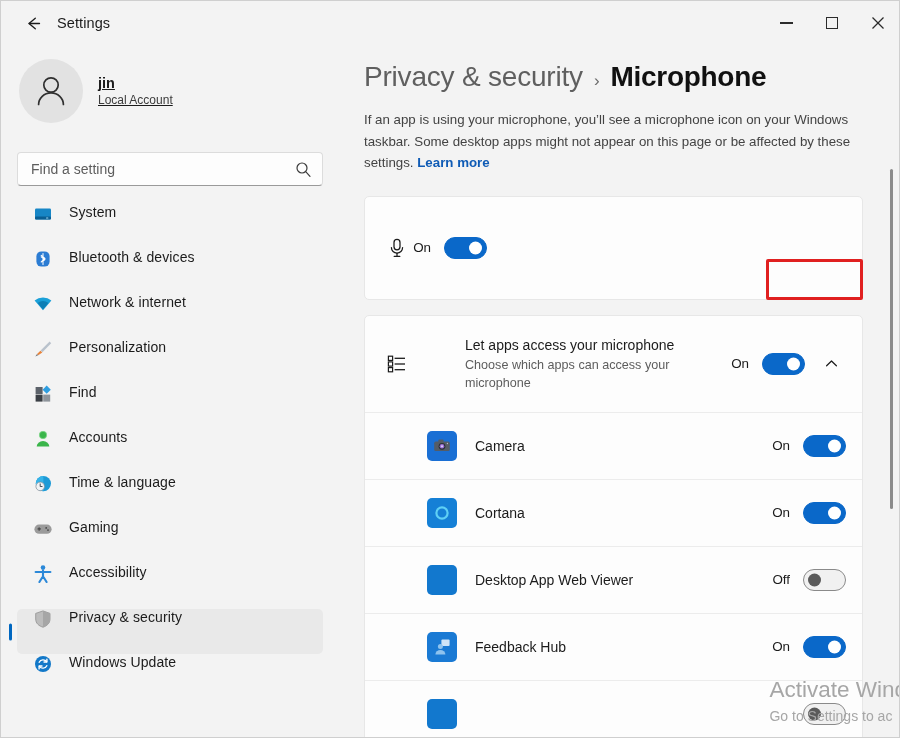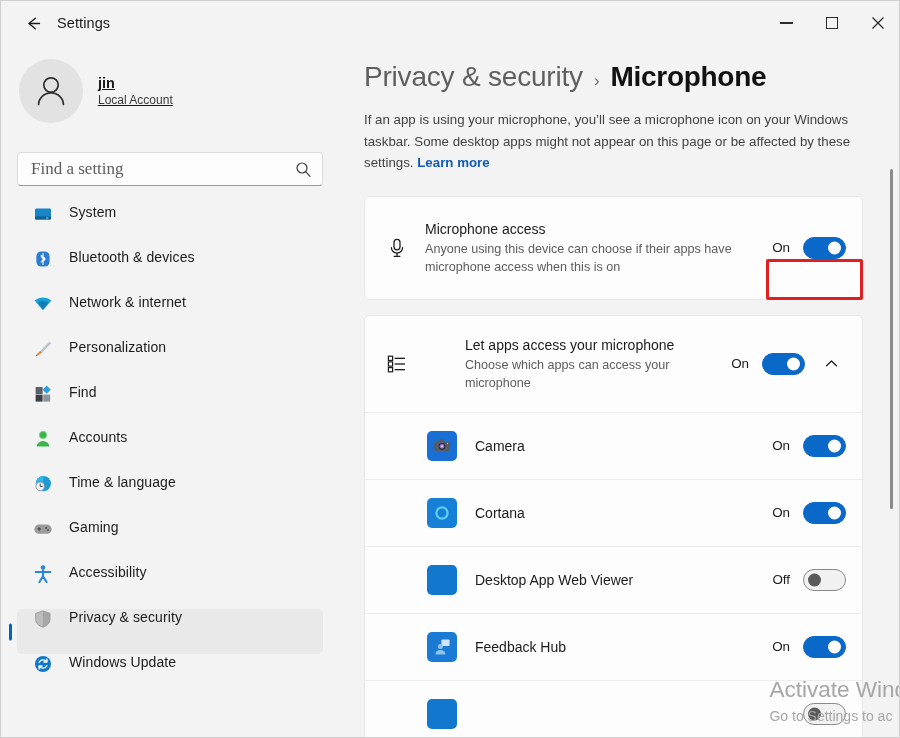--- a/index.html
+++ b/index.html
@@ -69,22 +69,22 @@
     height: 34px;
     background: #fdfdfd;
     border: 1px solid #dcdcdc;
     border-bottom: 1px solid #9a9a9a;
     border-radius: 4px;
     display: flex; align-items: center;
     padding: 0 10px 0 13px;
   }
   .searchwrap input {
     flex: 1; border: 0; outline: 0; background: transparent;
-    font-family: Liberation Serif, serif;
-    font-size: 17px; color: #1b1b1b;
+    font-family: Liberation Sans, sans-serif;
+    font-size: 14px; color: #1b1b1b;
   }
   .searchwrap input::placeholder { color: #5d5d5d; }
   .search-icon { flex: 0 0 auto; display:flex; }
 
   .navlist { margin-top: 18px; }
   .navitem {
     position: relative;
     height: 45px; margin: 0 18px 0 16px;
     display: flex; align-items: flex-start; gap: 16px;
     padding-left: 16px;
@@ -402,24 +402,20 @@
 
     <div class="card first">
       <div class="row tall">
         <div class="row-icon">
           <svg width="22" height="22" viewBox="0 0 22 22">
             <rect x="8" y="2.4" width="6" height="10.4" rx="3" fill="none" stroke="#1b1b1b" stroke-width="1.25"></rect>
             <path d="M5.4 10.6 a5.6 5.6 0 0 0 11.2 0" fill="none" stroke="#1b1b1b" stroke-width="1.25" stroke-linecap="round"></path>
             <line x1="11" y1="16.3" x2="11" y2="19.4" stroke="#1b1b1b" stroke-width="1.25" stroke-linecap="round"></line>
             <line x1="8.2" y1="19.4" x2="13.8" y2="19.4" stroke="#1b1b1b" stroke-width="1.25" stroke-linecap="round"></line>
           </svg>
-        </div>
-        <div class="row-body">
-          <div class="row-title">Microphone access</div>
-          <div class="row-desc">Anyone using this device can choose if their apps have microphone access when this is on</div>
         </div>
         <div class="row-right">
           <span class="state-label">On</span>
           <div class="toggle on">
             <span class="knob"></span>
           </div>
         </div>
       </div>
     </div>
 

